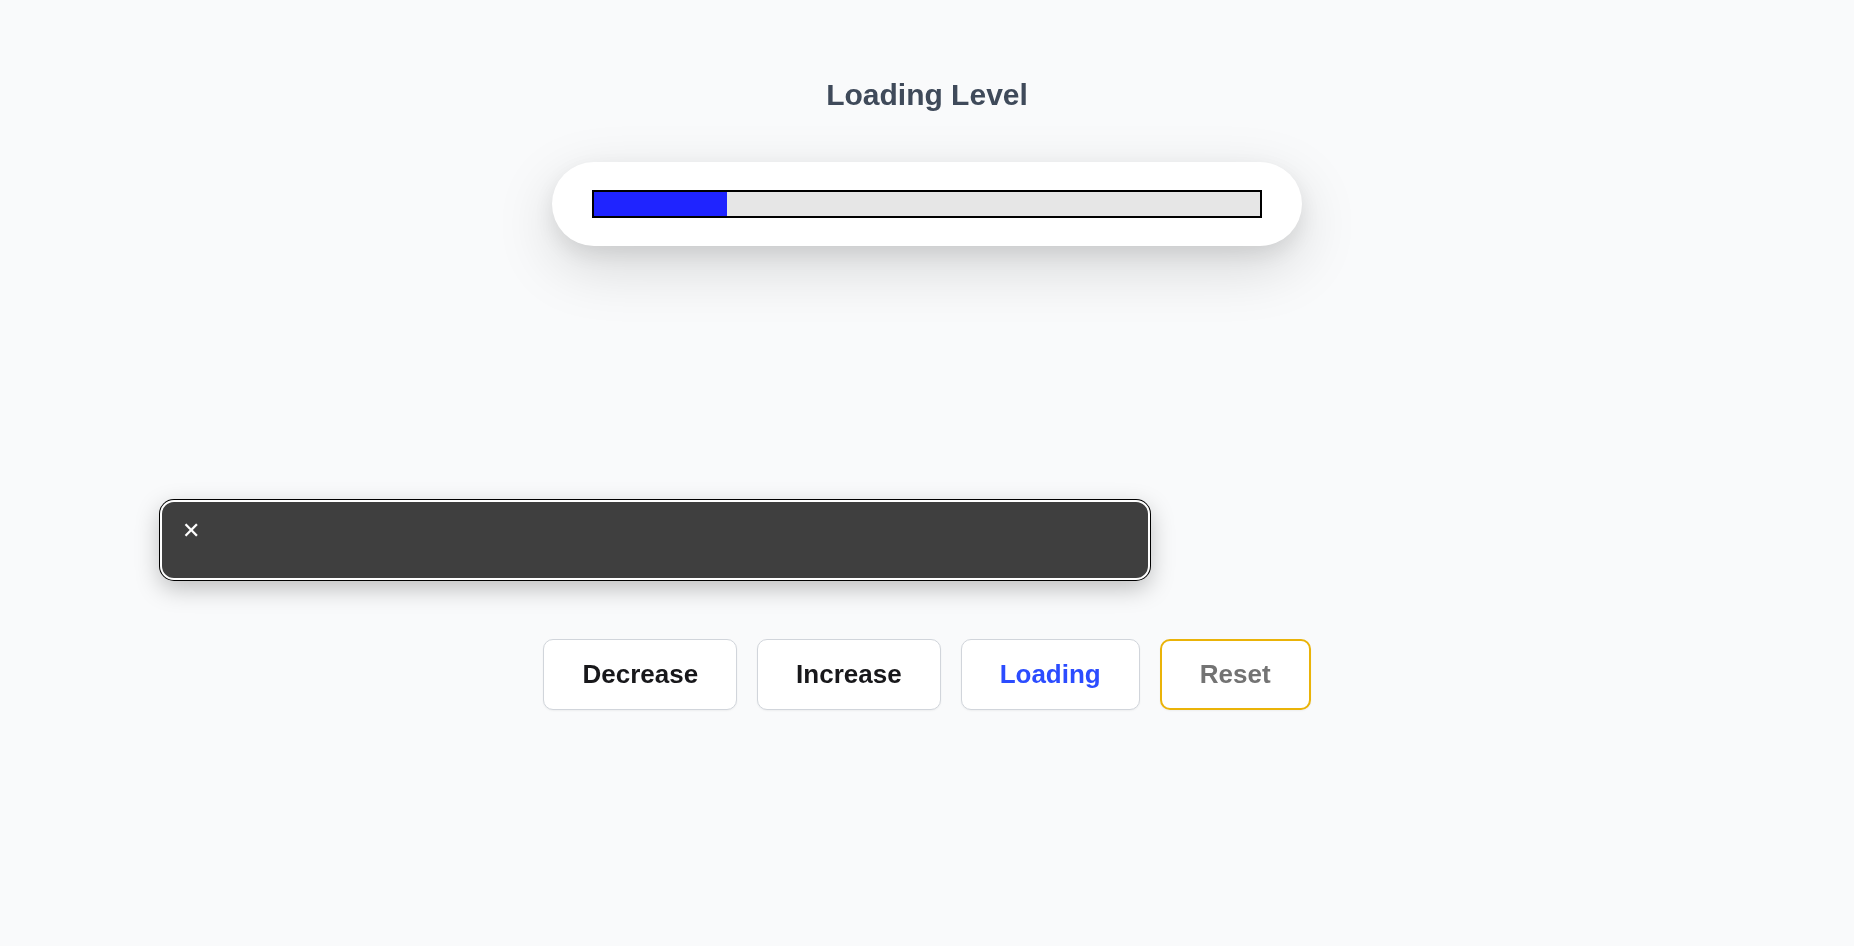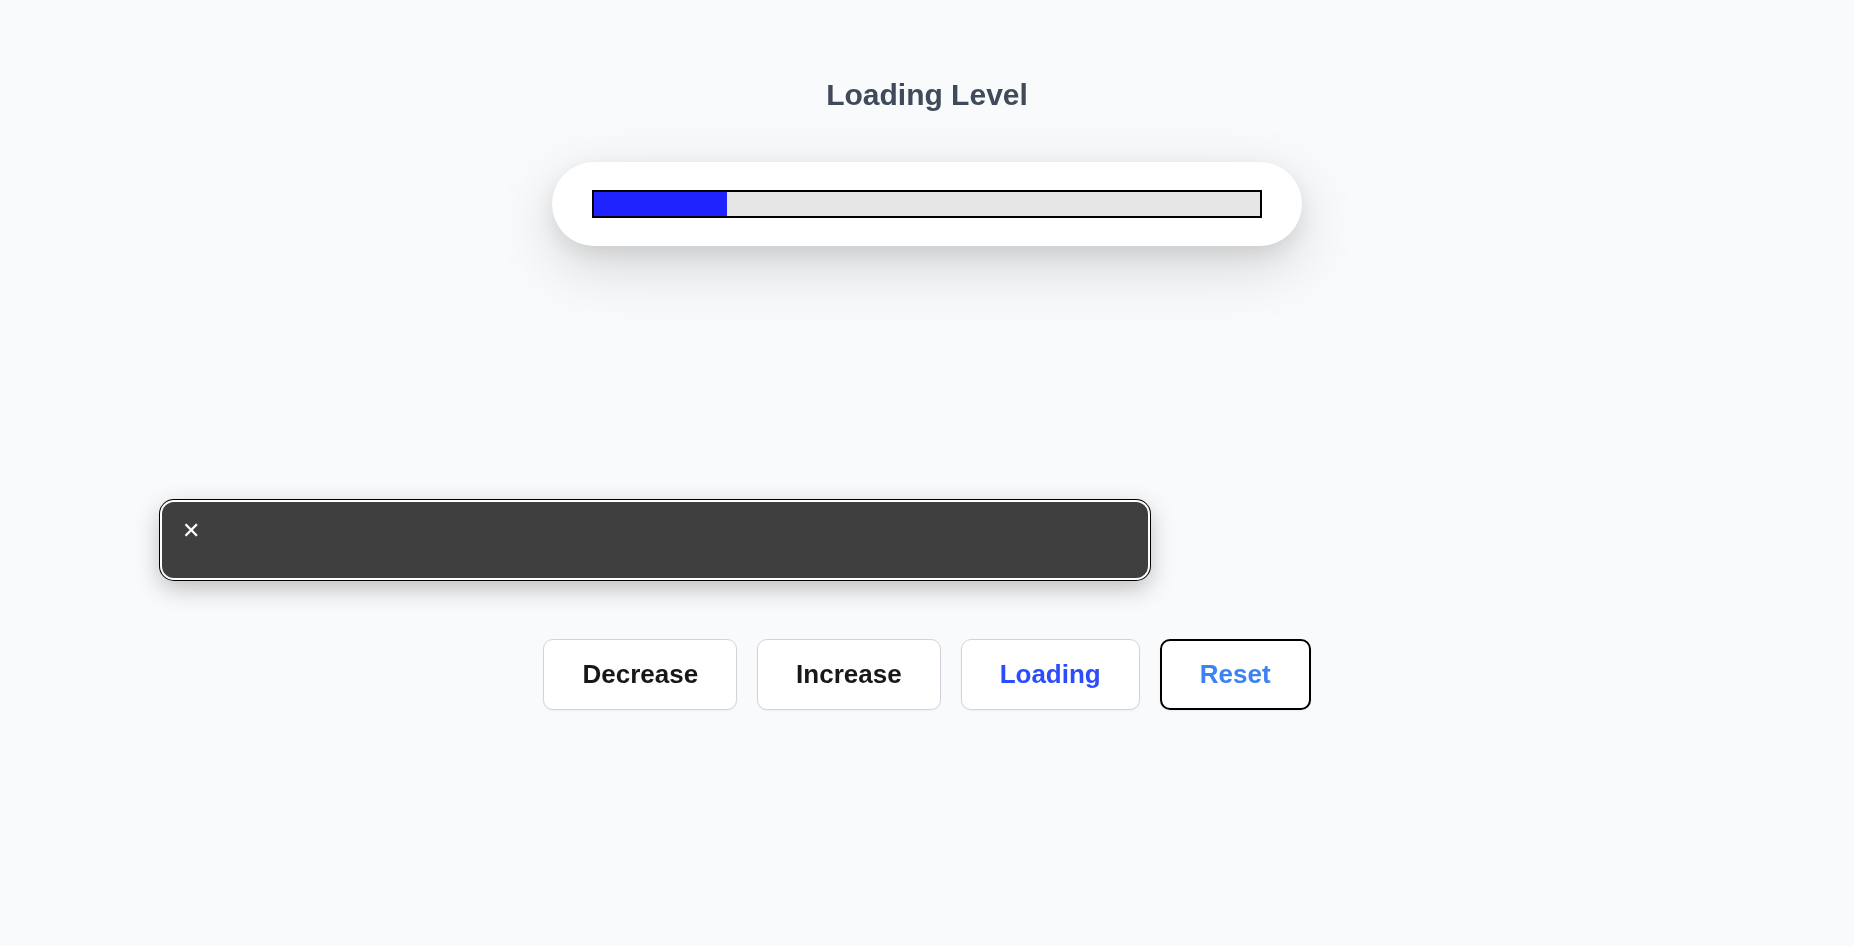--- a/index.html
+++ b/index.html
@@ -59,22 +59,22 @@
       font-size: 26px;
       font-weight: 700;
       color: #18181b;
       cursor: pointer;
       box-shadow: 0 1px 2px rgba(0,0,0,0.05);
     }
     .btn-complete {
       color: #2b4cff;
     }
     .btn-reset {
-      color: #3b82f6;
-      border: 2px solid #000000;
+      color: #737373;
+      border: 2px solid #eab308;
     }
     .tooltip {
       position: absolute;
       left: 160px;
       top: 500px;
       width: 990px;
       background: #3f3f3f;
       color: #ffffff;
       border: 2px solid #ffffff;
       border-radius: 14px;

